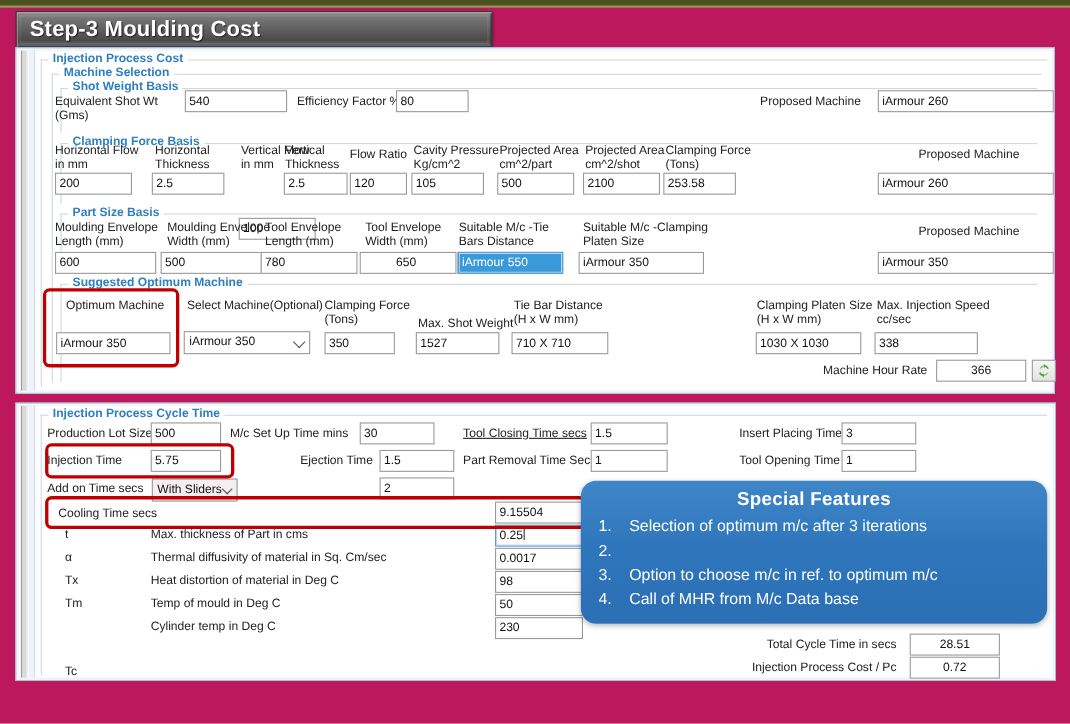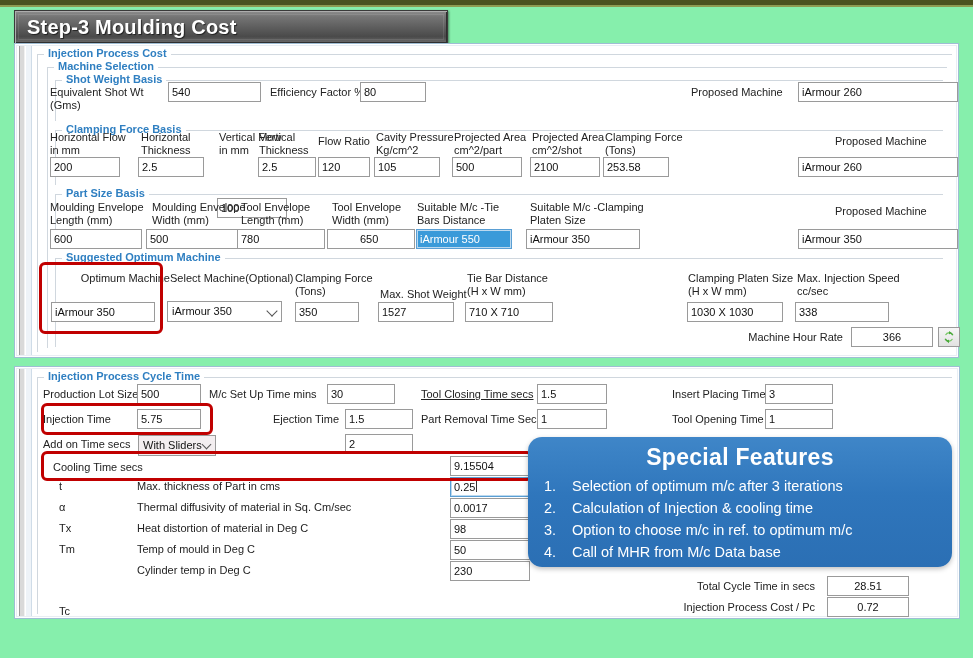--- a/index.html
+++ b/index.html
@@ -2,21 +2,21 @@
 <html><head>
 <meta charset="utf-8">
 <style>
   html, body {
     margin: 0; padding: 0;
     width: 973px; height: 658px;
     background: #ffffff;
     font-family: "Liberation Sans", sans-serif;
     overflow: hidden;
   }
-  .stage { position: relative; width: 973px; height: 658px; background:#86efac; }
+  .stage { position: relative; width: 973px; height: 658px; background:#be185d; }
 
   
   .top-strip {
     position:absolute; left:0; top:0; width:973px; height:5px;
     background:#4a5320;
   }
   .top-strip-hi {
     position:absolute; left:0; top:5px; width:973px; height:2px;
     background:#8d9b52;
   }
@@ -122,21 +122,21 @@
   
   .callout {
     position:absolute; left:528px; top:437px; width:424px; height:130px;
     background: linear-gradient(to bottom, #3f86c8 0%, #2f76bc 45%, #2b6fb4 100%);
     border-radius:14px;
     box-shadow: 0 2px 5px rgba(0,0,0,.25);
     color:#ffffff;
     font-family:"Liberation Sans", sans-serif;
   }
   .callout-title {
-    text-align:center; font-size:23px; font-weight:bold; padding-top:7px; letter-spacing:.3px;
+    text-align:center; font-size:17px; font-weight:bold; padding-top:7px; letter-spacing:.3px;
   }
   .callout ol { margin:4px 0 0 0; padding:0 10px 0 16px; list-style:none; }
   .callout li {
     font-size:14.5px; line-height:22px; display:flex; gap:6px; white-space:nowrap;
   }
   .callout li .num { width:22px; flex:0 0 22px; }
 
   
   .tot-lbl { position:absolute; font-size:11px; color:#222; text-align:right;
              font-family:"Liberation Sans", sans-serif; }
@@ -246,21 +246,21 @@
     <div class="fld focus" style="left:401px; top:185px; width:96px; background:#3a9ad9; color:#ffffff; border-color:#5a9fd4;">iArmour 550</div>
     <div class="fld" style="left:511px; top:185px; width:114px;">iArmour 350</div>
     <div class="fld" style="left:783px; top:185px; width:160px;">iArmour 350</div>
 
     <div class="grp" style="left:40px; top:207px; width:888px; height:96px;">
       <div class="grp-line"></div>
       <div class="grp-line lsid"></div>
       <div class="grp-title">Suggested Optimum Machine</div>
     </div>
 
-    <div class="lbl" style="left:45px; top:228px; width:110px;text-align:right;">Optimum Machine</div>
+    <div class="lbl" style="left:45px; top:228px; width:110px;">Optimum Machine</div>
     <div class="lbl" style="left:155px; top:228px; width:140px;">Select Machine(Optional)</div>
     <div class="lbl" style="left:280px; top:228px; width:90px;">Clamping Force
 (Tons)</div>
     <div class="lbl" style="left:365px; top:228px; width:98px;margin-top:16px;">Max. Shot Weight
 (Gms)</div>
     <div class="lbl" style="left:452px; top:228px; width:100px;">Tie Bar Distance
 (H x W mm)</div>
     <div class="lbl" style="left:673px; top:228px; width:120px;">Clamping Platen Size
 (H x W mm)</div>
     <div class="lbl" style="left:782px; top:228px; width:116px;">Max. Injection Speed
@@ -363,21 +363,20 @@
 
   <div class="callout">
     <div class="callout-title">Special Features</div>
     <ol>
       <li>
         <span class="num">1.</span>
         <span>Selection of optimum m/c after 3 iterations</span>
       </li>
       <li>
         <span class="num">2.</span>
-        <span>Calculation of Injection &amp; cooling time</span>
       </li>
       <li>
         <span class="num">3.</span>
         <span>Option to choose m/c  in ref. to optimum m/c</span>
       </li>
       <li>
         <span class="num">4.</span>
         <span>Call of MHR  from M/c Data base</span>
       </li>
     </ol>

